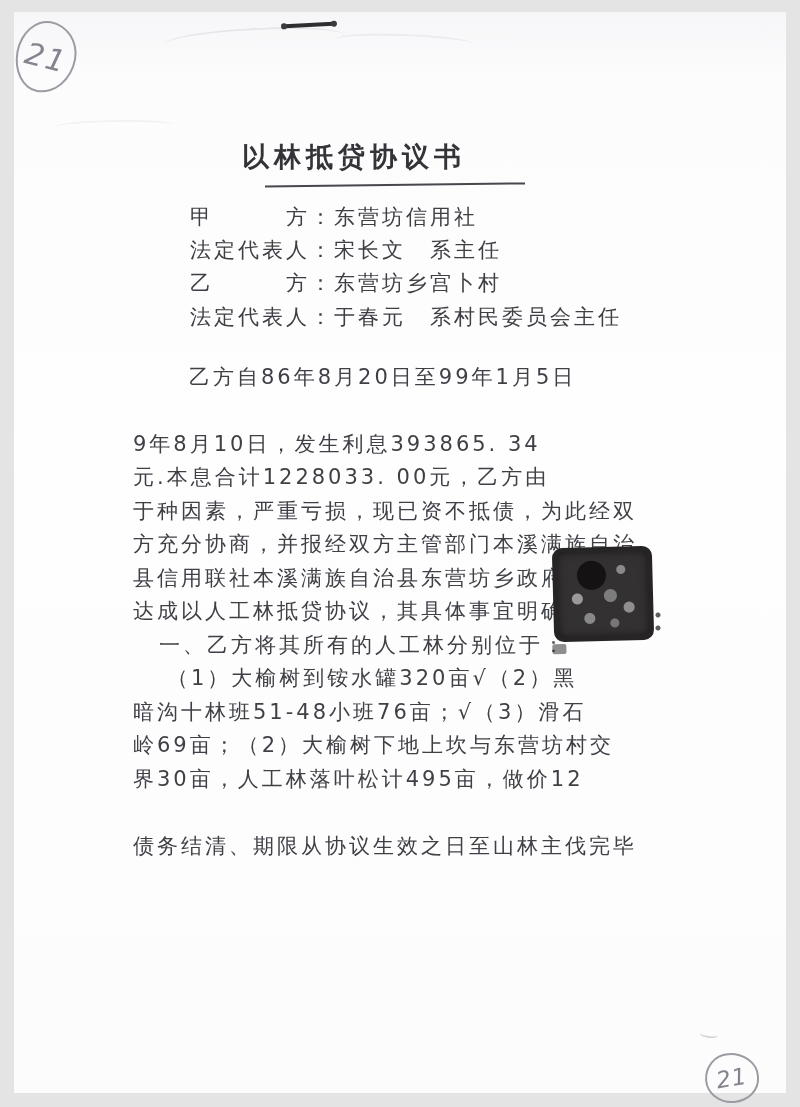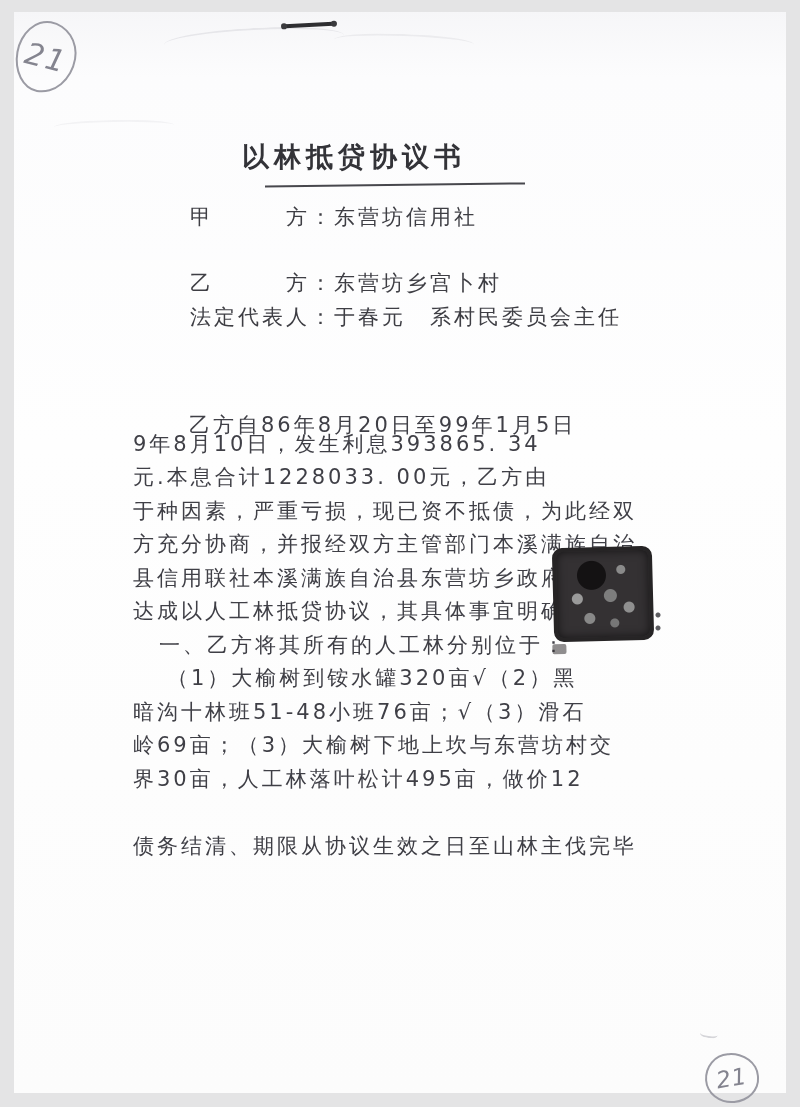--- a/index.html
+++ b/index.html
@@ -128,21 +128,21 @@
   
   .body-line {
     position: absolute;
     left: 119px;
     width: 560px;
     font-size: 21px;
     letter-spacing: 3px;
     white-space: nowrap;
     color: #3f3f46;
   }
-  .indent-2 { padding-left: 56px; margin-top: 48px; }
+  .indent-2 { padding-left: 56px; }
   .indent-1 { padding-left: 26px; }
   .indent-1b { padding-left: 34px; }
 
   
   .seal {
     position: absolute;
     left: 539px; top: 535px;
     width: 92px; height: 86px;
     background:
       radial-gradient(circle at 38% 28%, #141213 0 14px, transparent 15px),
@@ -191,34 +191,35 @@
     </div>
     <div class="stray-mark"></div>
     <div class="circled-num br">
       <span class="num">21</span>
     </div>
 
     <div class="doc-title">以林抵贷协议书</div>
     <div class="title-underline"></div>
 
     <div class="party-line p0">甲　　　方：东营坊信用社</div>
+    <div class="party-line p1">法定代表人：宋长文　系主任</div>
     <div class="party-line p2">乙　　　方：东营坊乡宫卜村</div>
     <div class="party-line p3">法定代表人：于春元　系村民委员会主任</div>
 
     <div class="body-line indent-2" style="top:351px">乙方自86年8月20日至99年1月5日</div>
     <div class="body-line" style="top:418px">9年8月10日，发生利息393865. 34</div>
     <div class="body-line" style="top:451px">元.本息合计1228033. 00元，乙方由</div>
     <div class="body-line" style="top:518px">方充分协商，并报经双方主管部门本溪满族自治</div>
     <div class="body-line" style="top:485px">于种因素，严重亏损，现已资不抵债，为此经双</div>
     <div class="body-line" style="top:552px">县信用联社本溪满族自治县东营坊乡政府同意，</div>
     <div class="body-line" style="top:585px">达成以人工林抵贷协议，其具体事宜明确如下：</div>
     <div class="body-line indent-1" style="top:619px">一、乙方将其所有的人工林分别位于：</div>
     <div class="body-line indent-1b" style="top:652px">（1）大榆树到铵水罐320亩√（2）黑</div>
     <div class="body-line" style="top:686px">暗沟十林班51-48小班76亩；√（3）滑石</div>
-    <div class="body-line" style="top:719px">岭69亩；（3）大榆树下地上坎与东营坊村交</div>
+    <div class="body-line" style="top:719px">岭69亩；（2）大榆树下地上坎与东营坊村交</div>
     <div class="body-line" style="top:753px">界30亩，人工林落叶松计495亩，做价12</div>
     <div class="body-line" style="top:820px">债务结清、期限从协议生效之日至山林主伐完毕</div>
 
     <div class="seal"></div>
     <div class="seal-dots"></div>
 
   </div>
 </div>
 
 </body></html>

